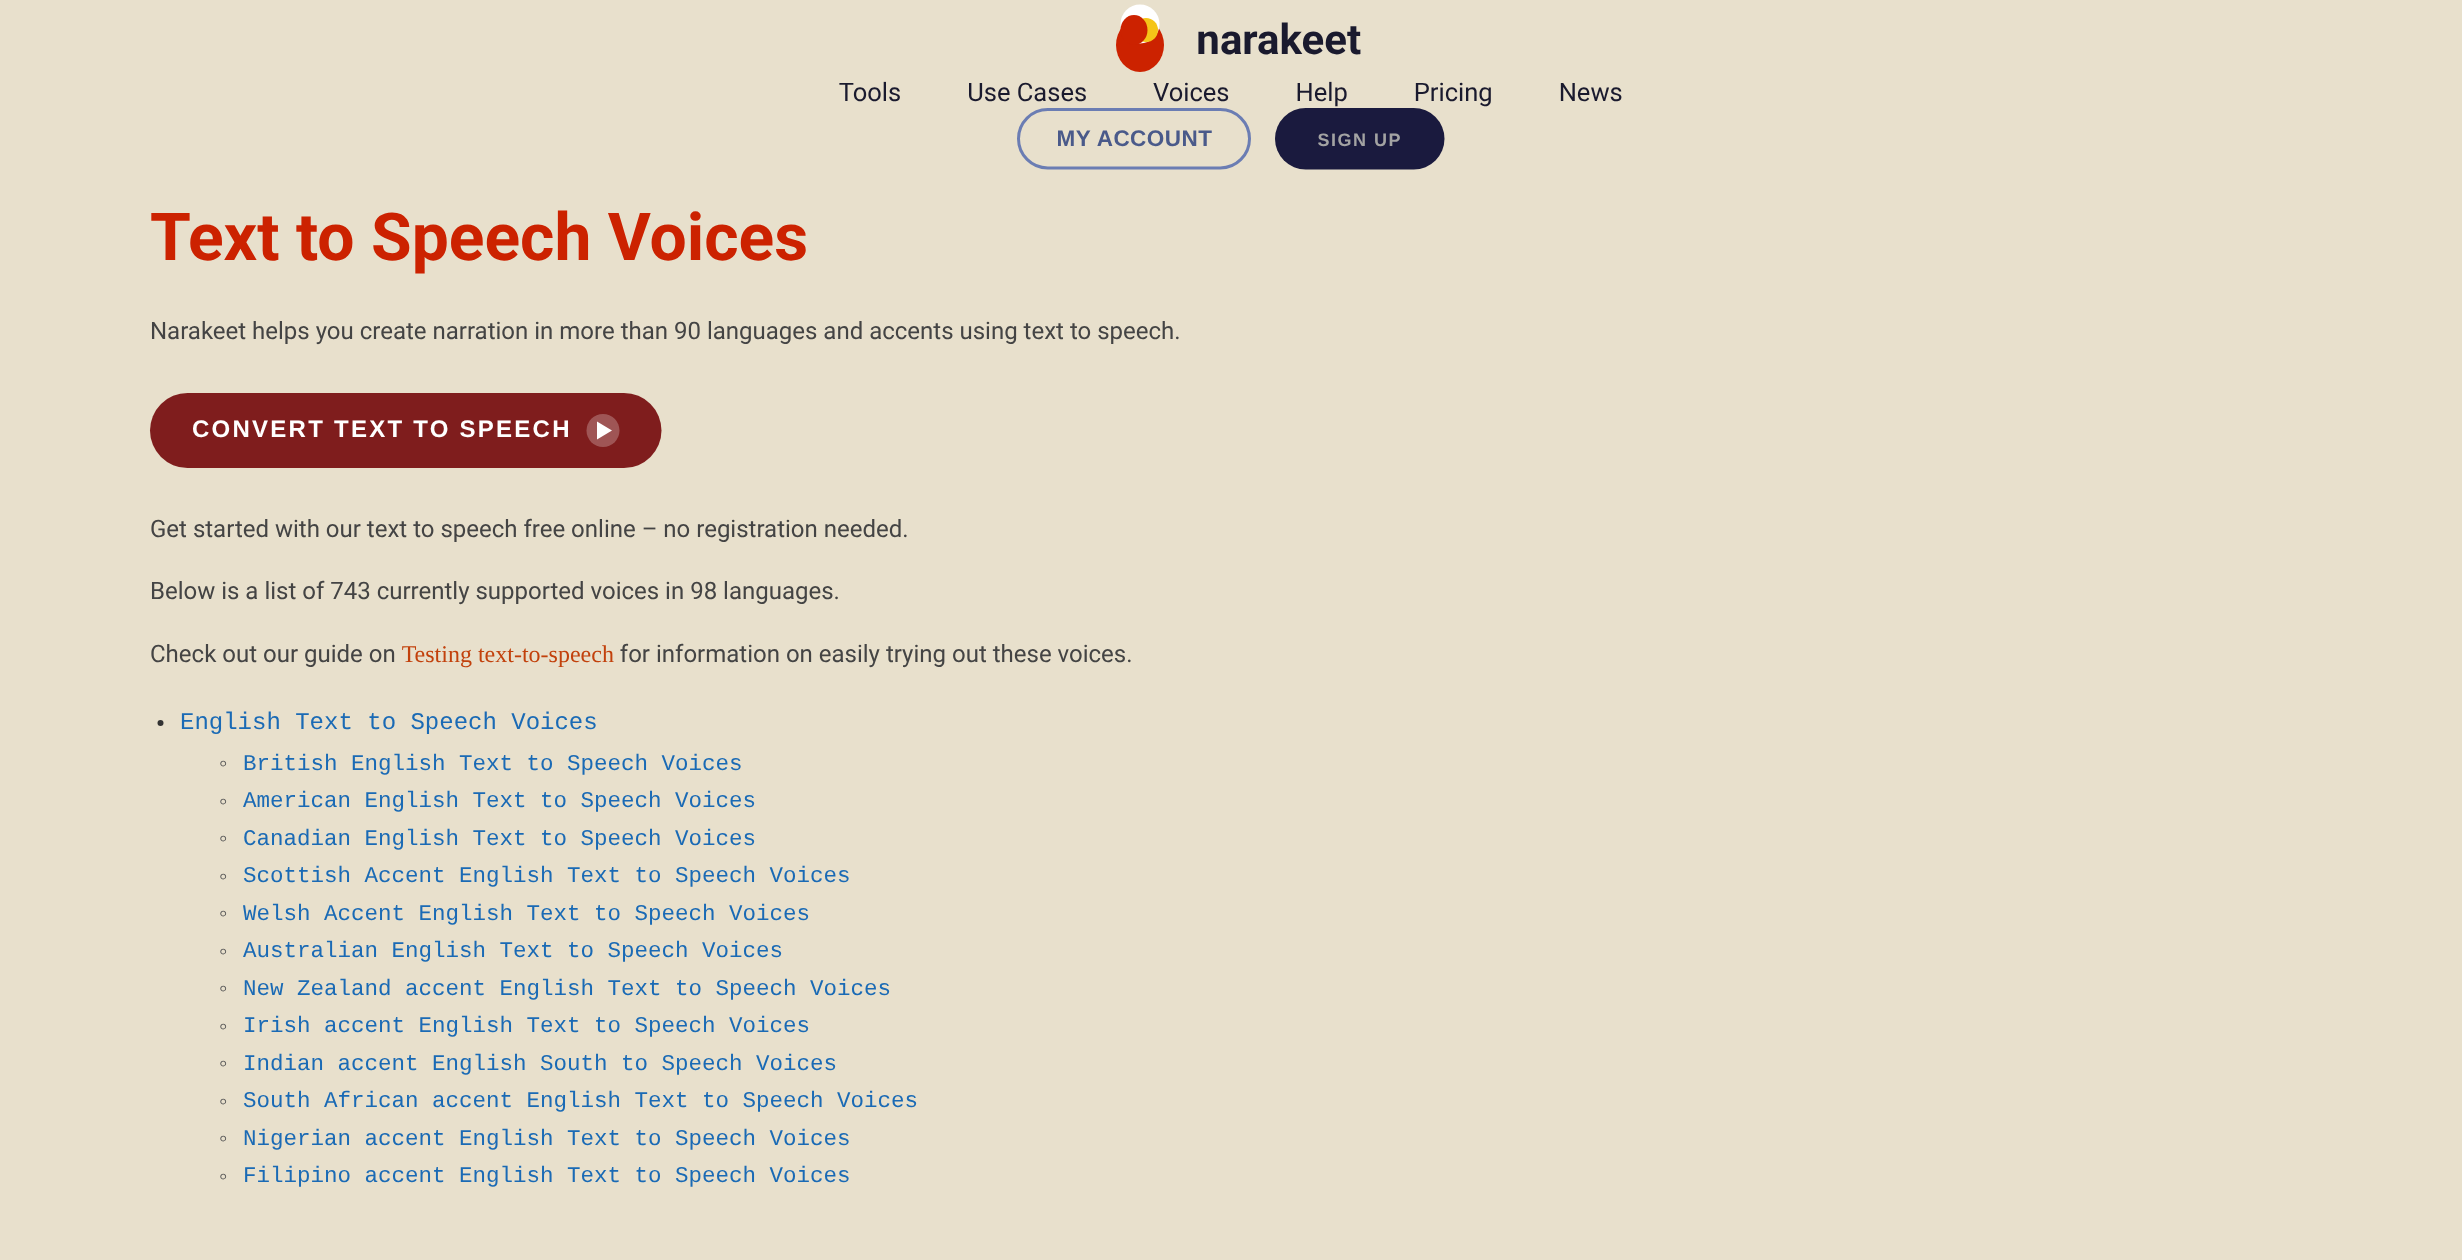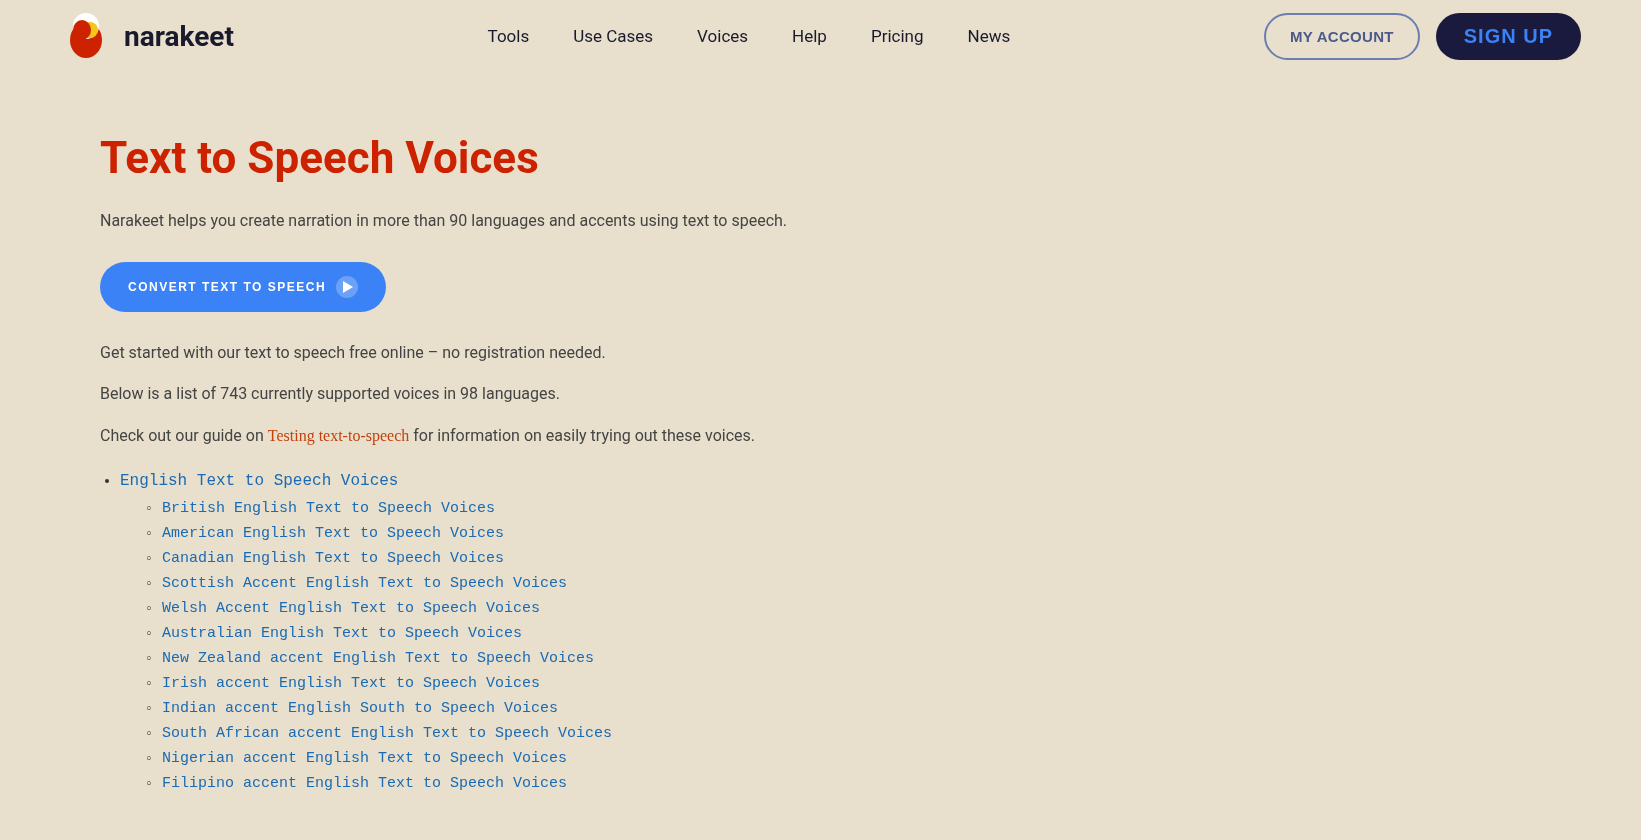--- a/index.html
+++ b/index.html
@@ -18,20 +18,21 @@
 
     
     header {
       background-color: #e8e0cc;
       padding: 0 60px;
       height: 72px;
       display: flex;
       align-items: center;
       justify-content: space-between;
       border-bottom: none;
+      flex-direction: column;
     }
 
     .header-left {
       display: flex;
       align-items: center;
       gap: 12px;
     }
 
     .logo-icon {
       width: 52px;
@@ -74,22 +75,22 @@
       font-weight: 600;
       cursor: pointer;
       letter-spacing: 0.3px;
     }
 
     .sign-up-btn {
       padding: 12px 28px;
       border: none;
       border-radius: 28px;
       background-color: #1a1a3e;
-      color: #3b82f6;
-      font-size: 20px;
+      color: #a3a3a3;
+      font-size: 12px;
       font-weight: 700;
       cursor: pointer;
       letter-spacing: 1px;
       text-transform: uppercase;
     }
 
     
     main {
       padding: 60px 100px;
       max-width: 1400px;
@@ -106,26 +107,26 @@
       font-size: 16px;
       color: #444;
       margin-bottom: 28px;
       line-height: 1.6;
     }
 
     .cta-button {
       display: inline-flex;
       align-items: center;
       gap: 10px;
-      background-color: #3b82f6;
+      background-color: #7f1d1d;
       color: #ffffff;
       padding: 14px 28px;
       border-radius: 30px;
       border: none;
-      font-size: 12px;
+      font-size: 16px;
       font-weight: 700;
       letter-spacing: 1.5px;
       text-transform: uppercase;
       cursor: pointer;
       margin-bottom: 28px;
     }
 
     .cta-button .play-icon {
       width: 22px;
       height: 22px;

